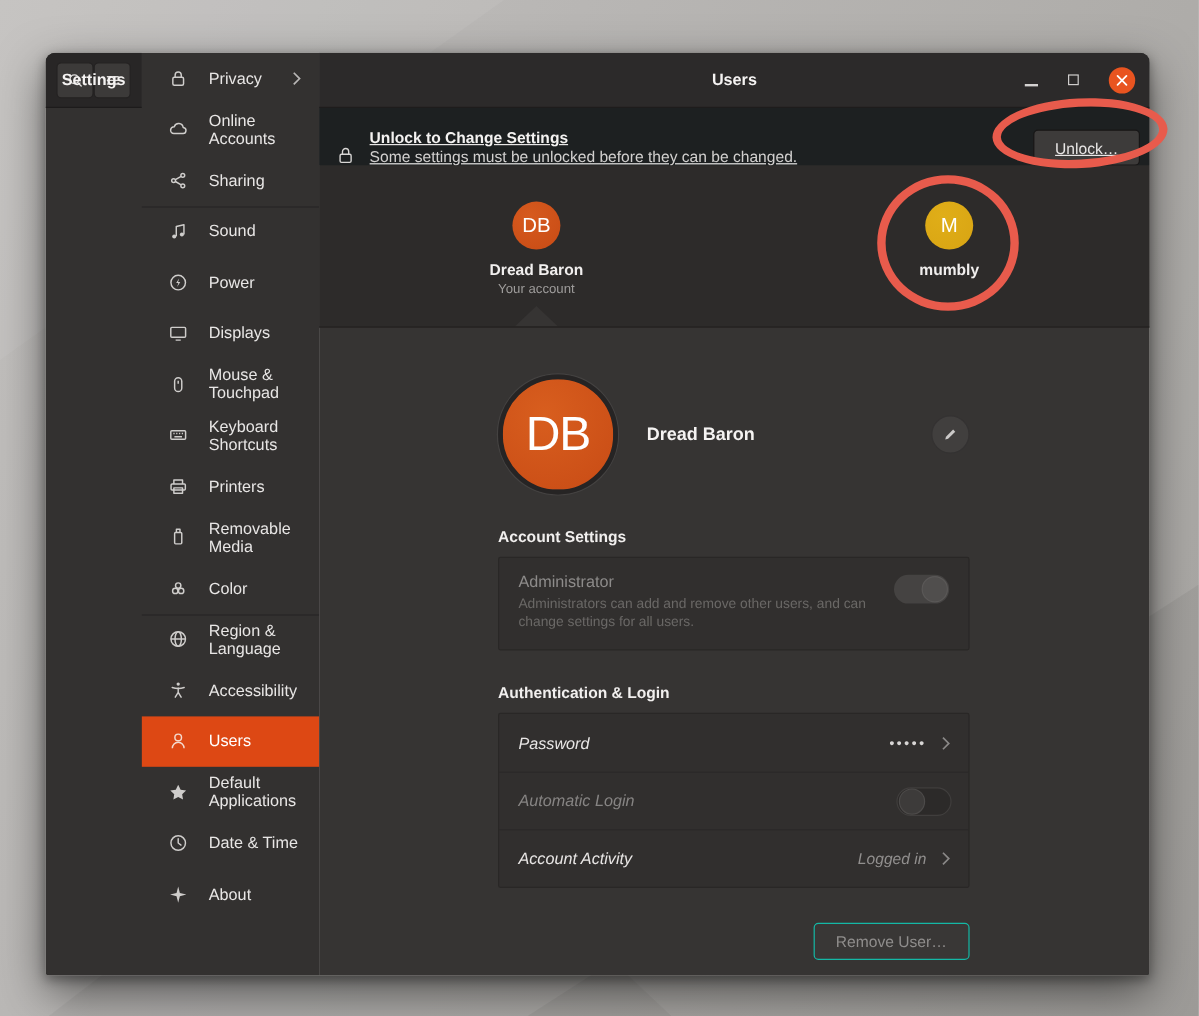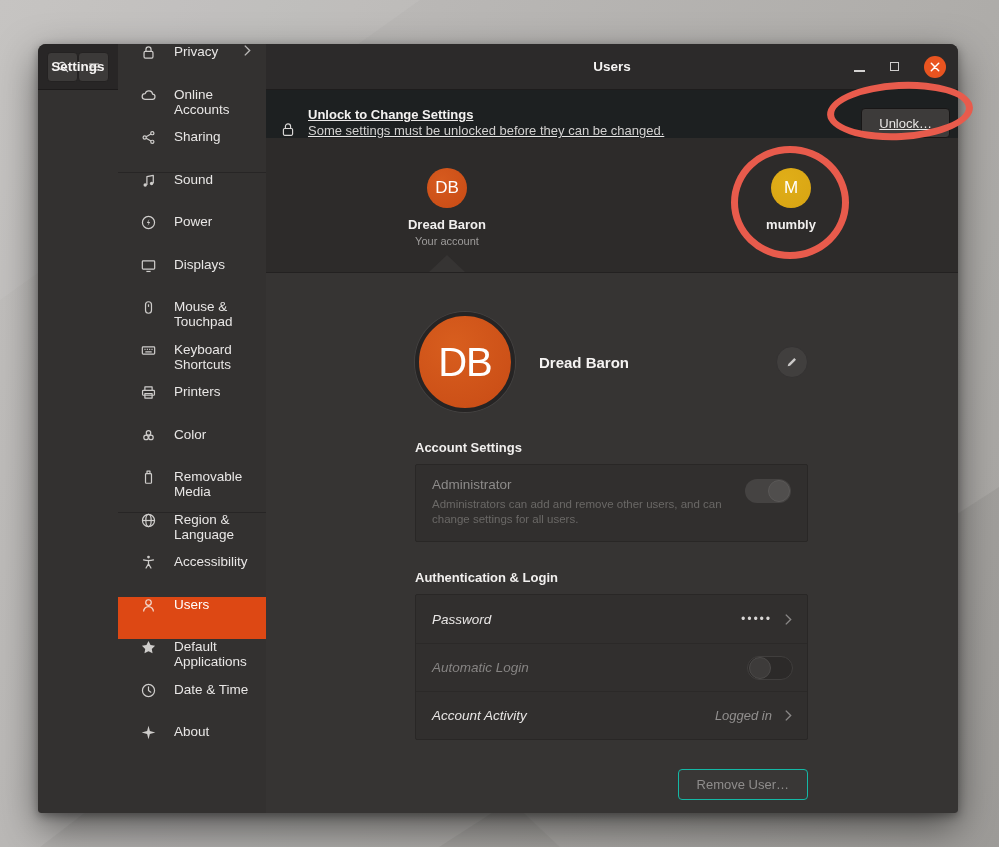--- a/index.html
+++ b/index.html
@@ -29,21 +29,21 @@
   }
   .hdr-btn {
     width:31px; height:30px; border-radius:4px; background:#3c3a39; border:1px solid #242222;
     display:flex; align-items:center; justify-content:center; color:#dedcdb; cursor:pointer;
   }
   .sidebar-title { position:absolute; left:0; right:0; text-align:center; font-weight:bold; font-size:13.5px; color:#f5f3f2; pointer-events:none; }
   .sidebar-header .hdr-btn.menu { margin-left:auto; }
 
   .side-nav { flex:1; overflow:hidden; }
   .side-item {
-    height:42.5px; display:flex; padding:0 14px 0 22px; gap:17px;
+    height:42.5px; display:flex; align-items:center; padding:0 14px 0 22px; gap:17px;
     color:#e8e6e5; cursor:pointer; position:relative; font-size:13.5px;
   }
   .side-item .icon { width:17px; height:17px; color:#cfcdcb; display:flex; flex:none; }
   .side-item.group-start::before { content:""; position:absolute; left:0; right:0; top:0; height:1px; background:#272525; }
   .side-item.selected { background:#dd4814; color:#ffffff; }
   .side-item.selected .icon { color:#f4d9cd; }
   .side-item .chev { margin-left:auto; color:#b8b6b5; display:flex; }
 
   
   .main { flex:1; display:flex; flex-direction:column; background:#363433; }
@@ -250,35 +250,35 @@
               <path d="M4.6 6V2.8h6.8V6"></path>
               <rect x="2.4" y="6" width="11.2" height="4.6" rx="0.8"></rect>
               <rect x="4.6" y="9" width="6.8" height="4.2"></rect>
             </svg>
           </span>
           <span>Printers</span>
         </div>
         <div class="side-item">
           <span class="icon">
             <svg width="17" height="17" viewBox="0 0 16 16" fill="none" stroke="currentColor" stroke-width="1.15" stroke-linejoin="round">
+              <rect x="5.2" y="4.4" width="5.6" height="9" rx="0.8"></rect>
+              <path d="M6.6 4.4V2h2.8v2.4"></path>
+            </svg>
+          </span>
+          <span>Removable Media</span>
+        </div>
+        <div class="side-item">
+          <span class="icon">
+            <svg width="17" height="17" viewBox="0 0 16 16" fill="none" stroke="currentColor" stroke-width="1.15" stroke-linejoin="round">
               <circle cx="8" cy="5.6" r="2.1"></circle>
               <circle cx="5.7" cy="9.8" r="2.1"></circle>
               <circle cx="10.3" cy="9.8" r="2.1"></circle>
             </svg>
           </span>
           <span>Color</span>
-        </div>
-        <div class="side-item">
-          <span class="icon">
-            <svg width="17" height="17" viewBox="0 0 16 16" fill="none" stroke="currentColor" stroke-width="1.15" stroke-linejoin="round">
-              <rect x="5.2" y="4.4" width="5.6" height="9" rx="0.8"></rect>
-              <path d="M6.6 4.4V2h2.8v2.4"></path>
-            </svg>
-          </span>
-          <span>Removable Media</span>
         </div>
         <div class="side-item group-start">
           <span class="icon">
             <svg width="17" height="17" viewBox="0 0 16 16" fill="none" stroke="currentColor" stroke-width="1.15" stroke-linejoin="round">
               <circle cx="8" cy="8" r="5.7"></circle>
               <ellipse cx="8" cy="8" rx="2.5" ry="5.7"></ellipse>
               <path d="M2.3 8h11.4"></path>
             </svg>
           </span>
           <span>Region &amp; Language</span>

